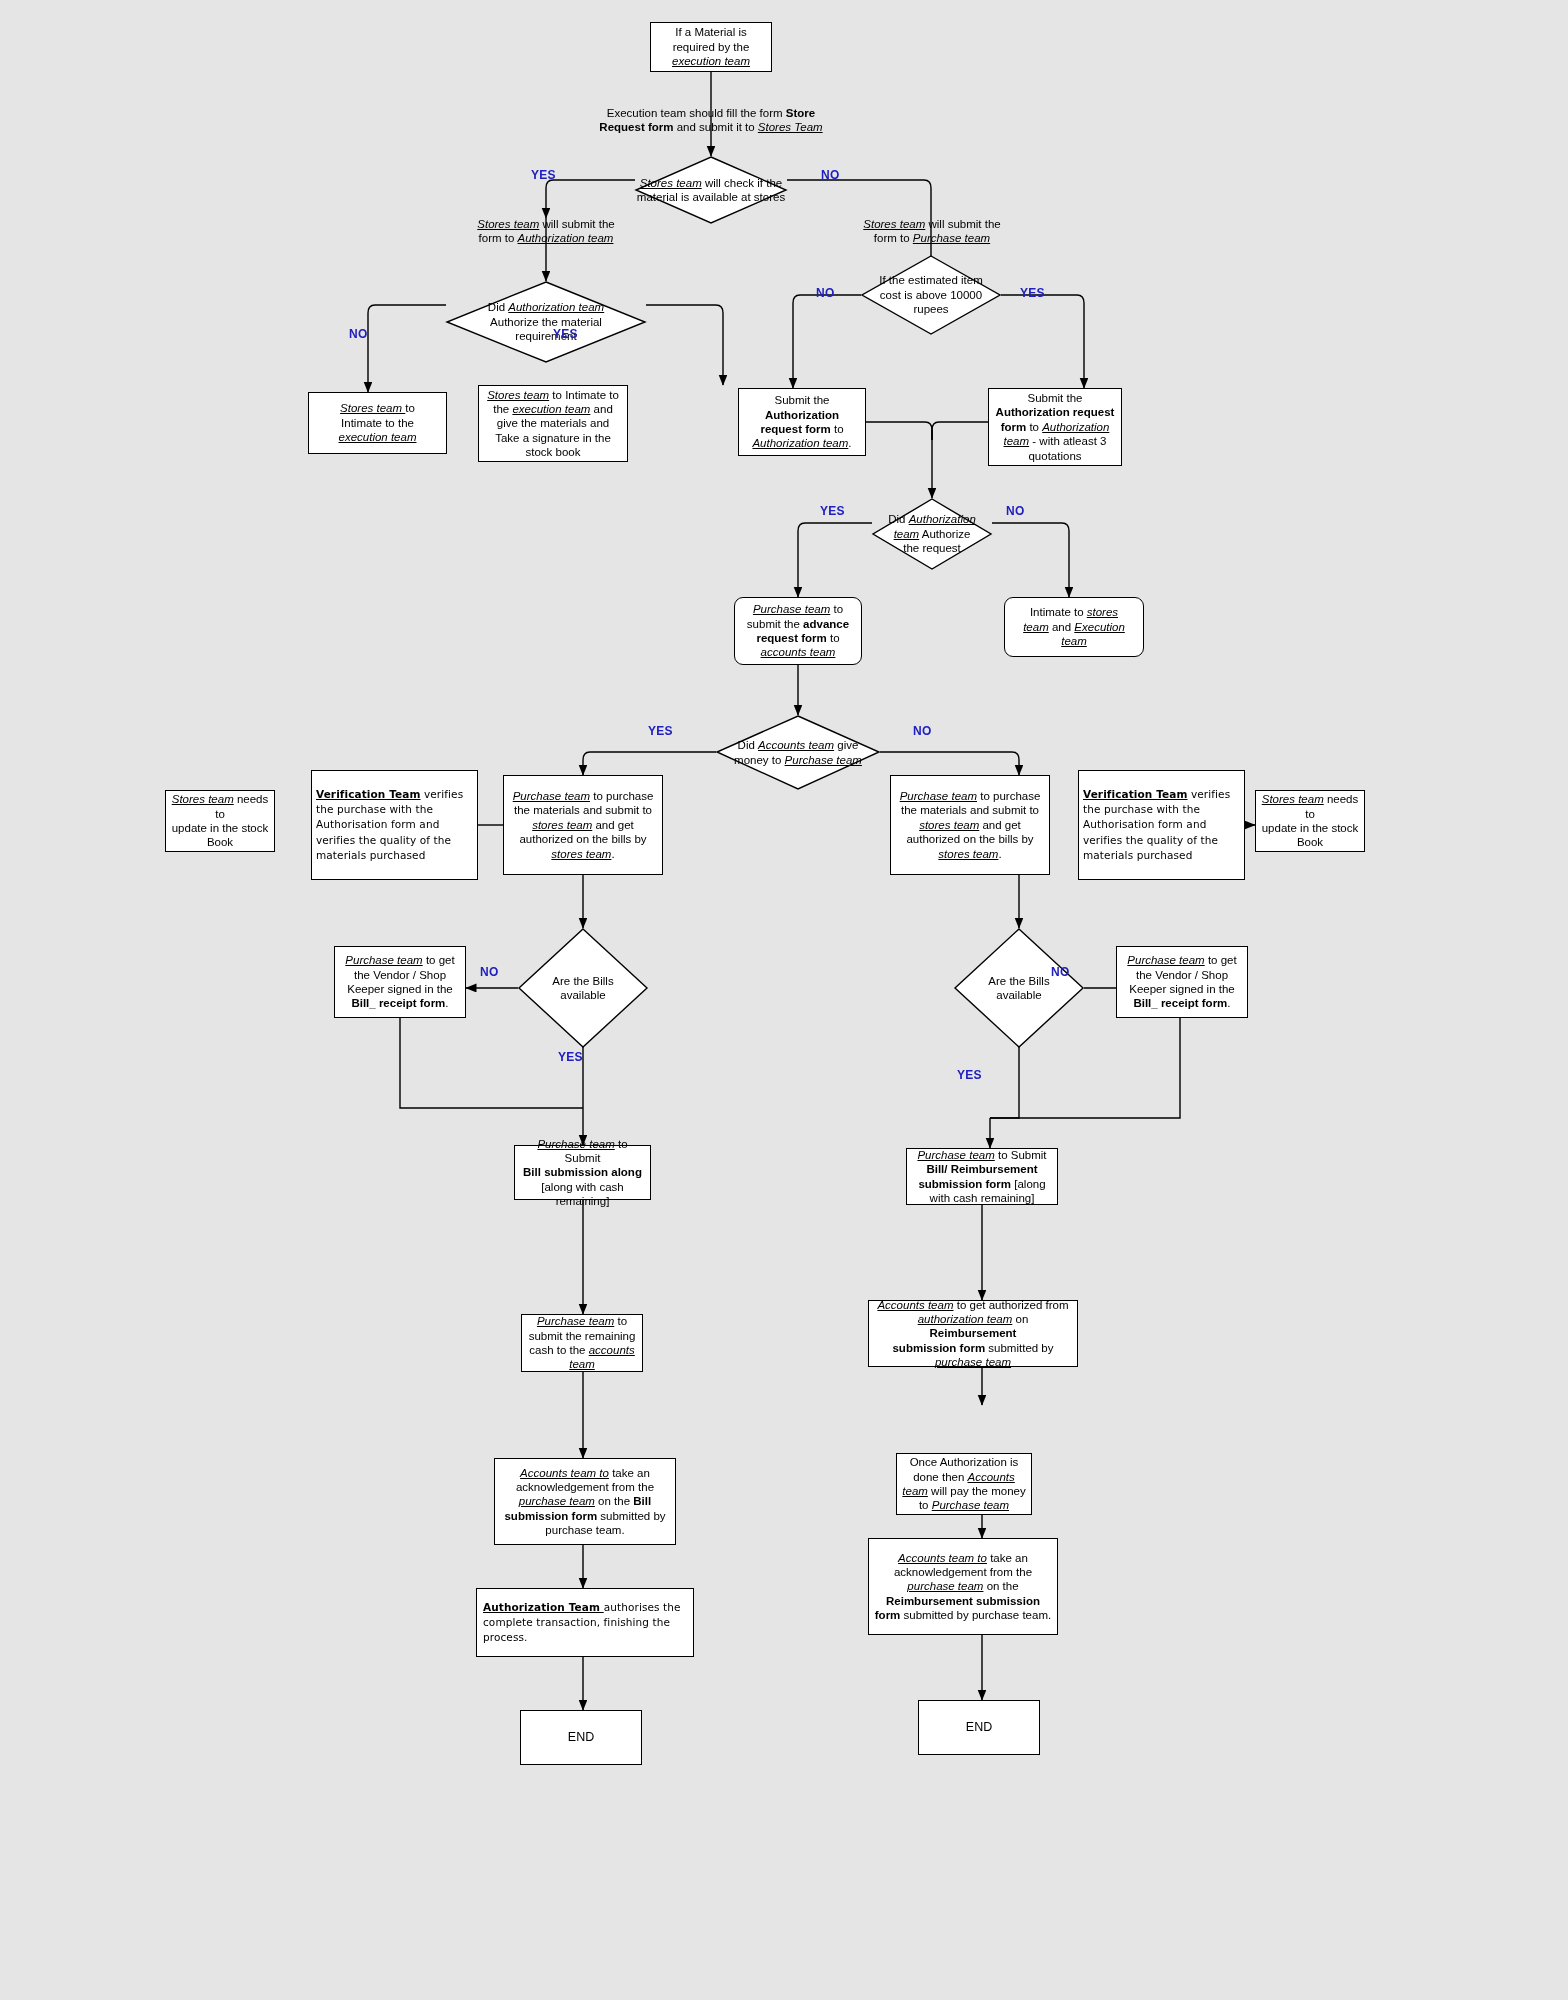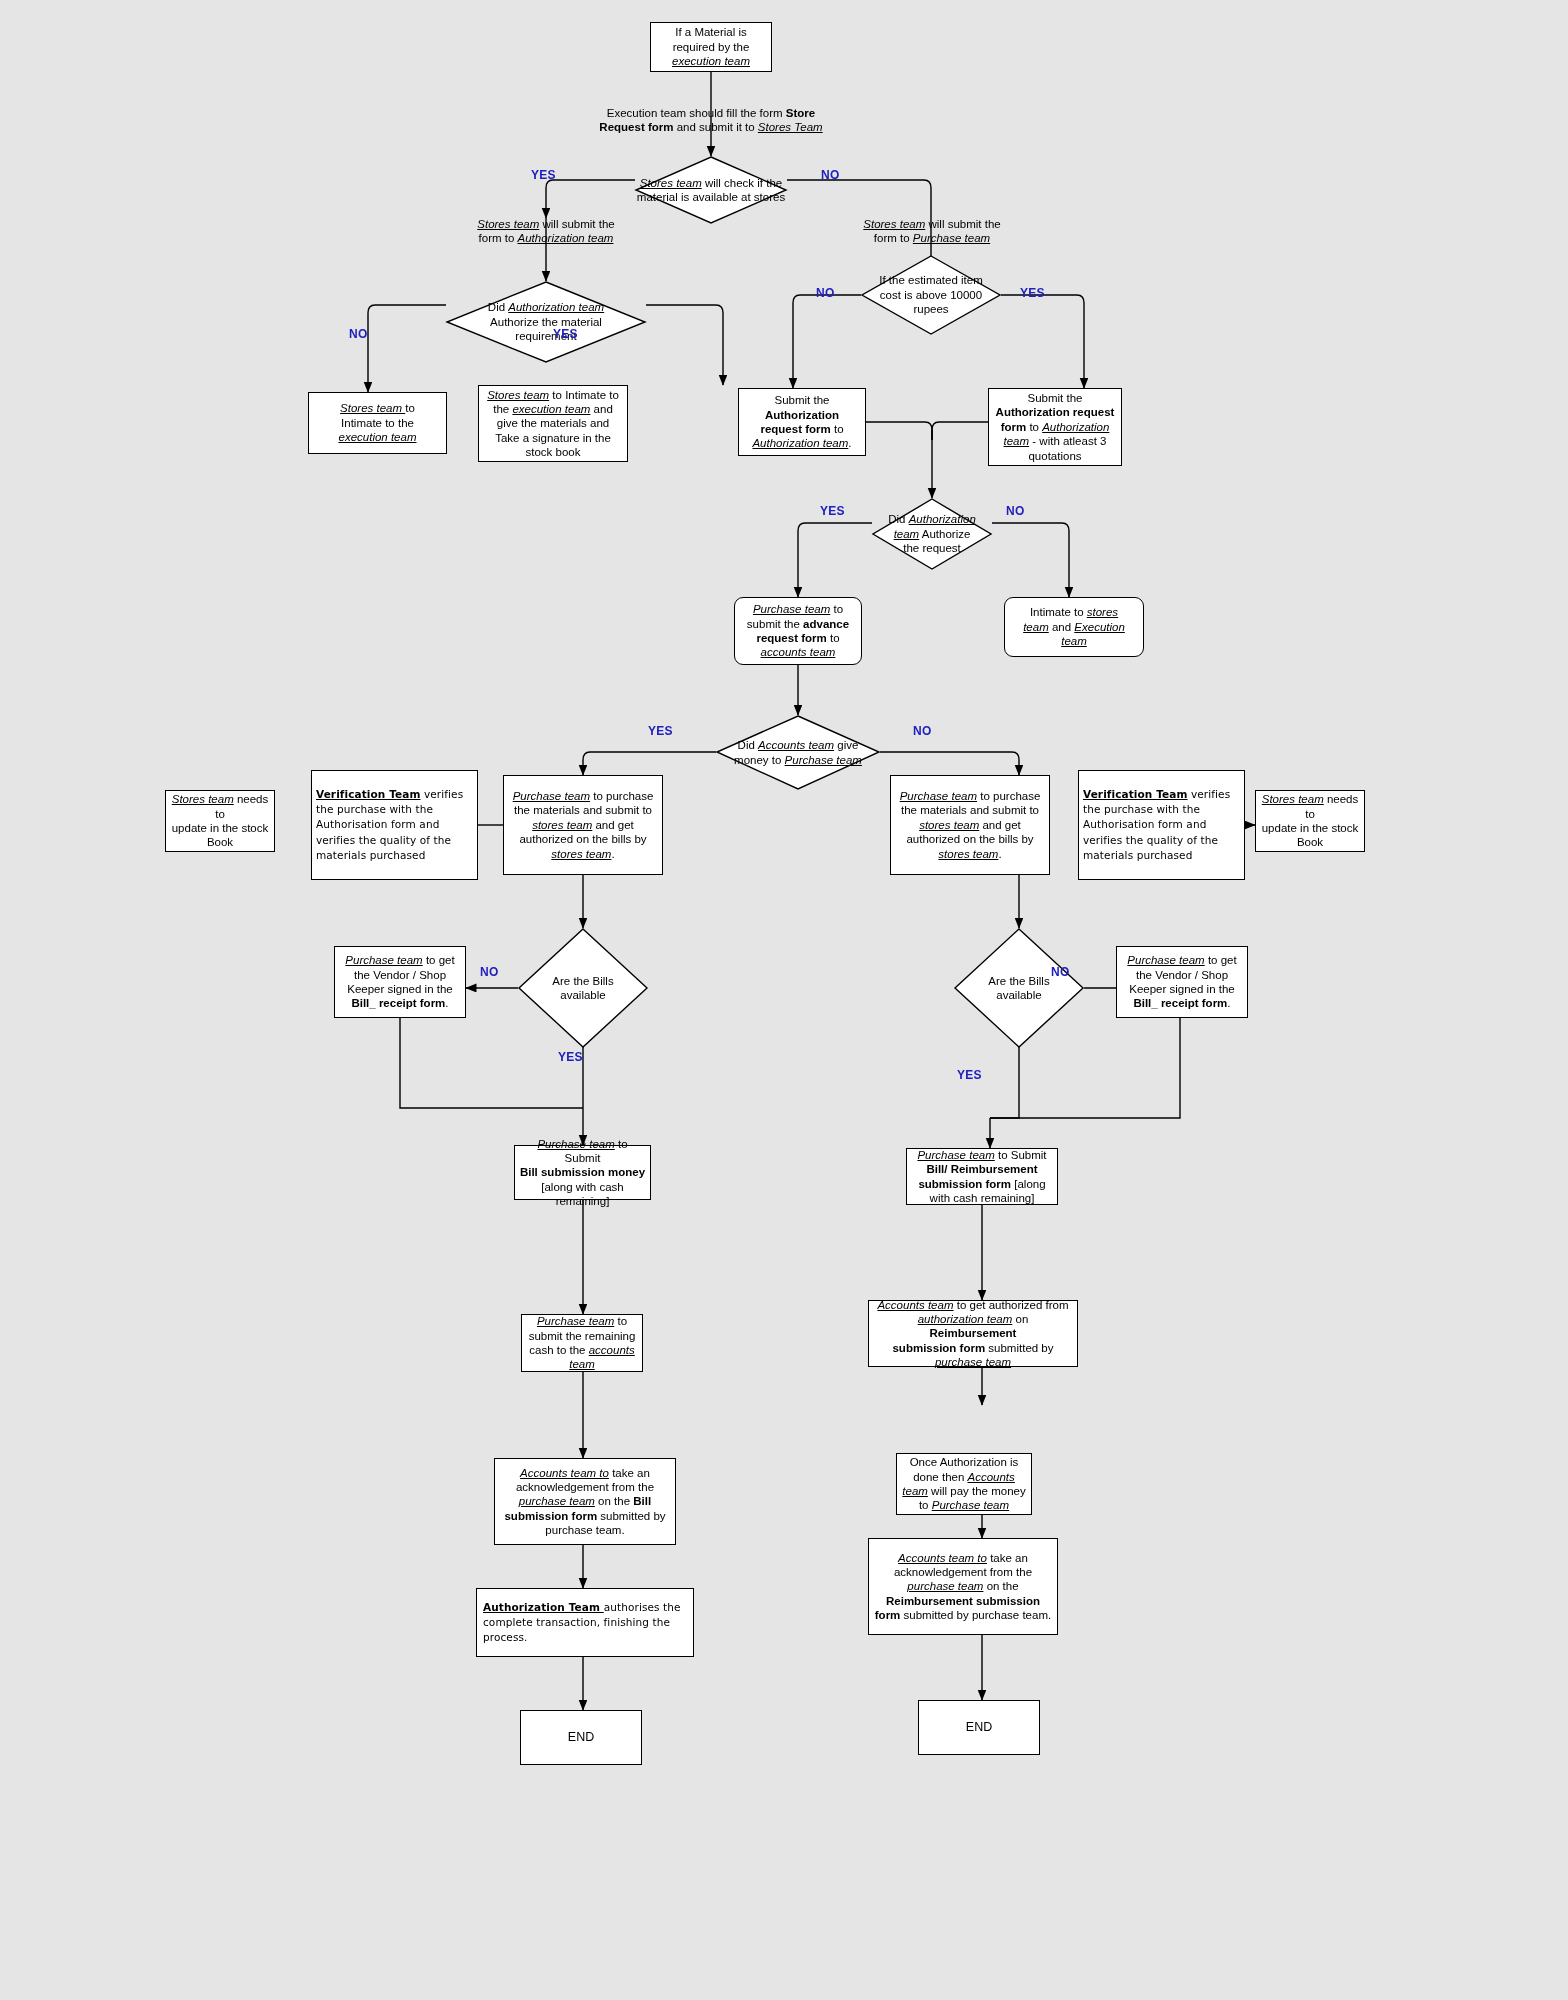--- a/index.html
+++ b/index.html
@@ -318,21 +318,21 @@
 
   <div class="node box" style="left:334px;top:946px;width:132px;height:72px;">
     <span class="inner"><span class="ital-u">Purchase team</span> to get<br>the Vendor / Shop<br>Keeper signed in the<br><b>Bill_ receipt form</b>.</span>
   </div>
 
   <div class="node box" style="left:1116px;top:946px;width:132px;height:72px;">
     <span class="inner"><span class="ital-u">Purchase team</span> to get<br>the Vendor / Shop<br>Keeper signed in the<br><b>Bill_ receipt form</b>.</span>
   </div>
 
   <div class="node box" style="left:514px;top:1145px;width:137px;height:55px;">
-    <span class="inner"><span class="ital-u">Purchase team</span> to Submit<br><b>Bill submission money</b><br>[along with cash remaining]</span>
+    <span class="inner"><span class="ital-u">Purchase team</span> to Submit<br><b>Bill submission along</b><br>[along with cash remaining]</span>
   </div>
 
   <div class="node box" style="left:906px;top:1148px;width:152px;height:57px;">
     <span class="inner"><span class="ital-u">Purchase team</span> to Submit<br><b>Bill/ Reimbursement<br>submission form</b> [along<br>with cash remaining]</span>
   </div>
 
   <div class="node box" style="left:521px;top:1314px;width:122px;height:58px;">
     <span class="inner"><span class="ital-u">Purchase team</span> to<br>submit the remaining<br>cash to the <span class="ital-u">accounts<br>team</span></span>
   </div>
 

